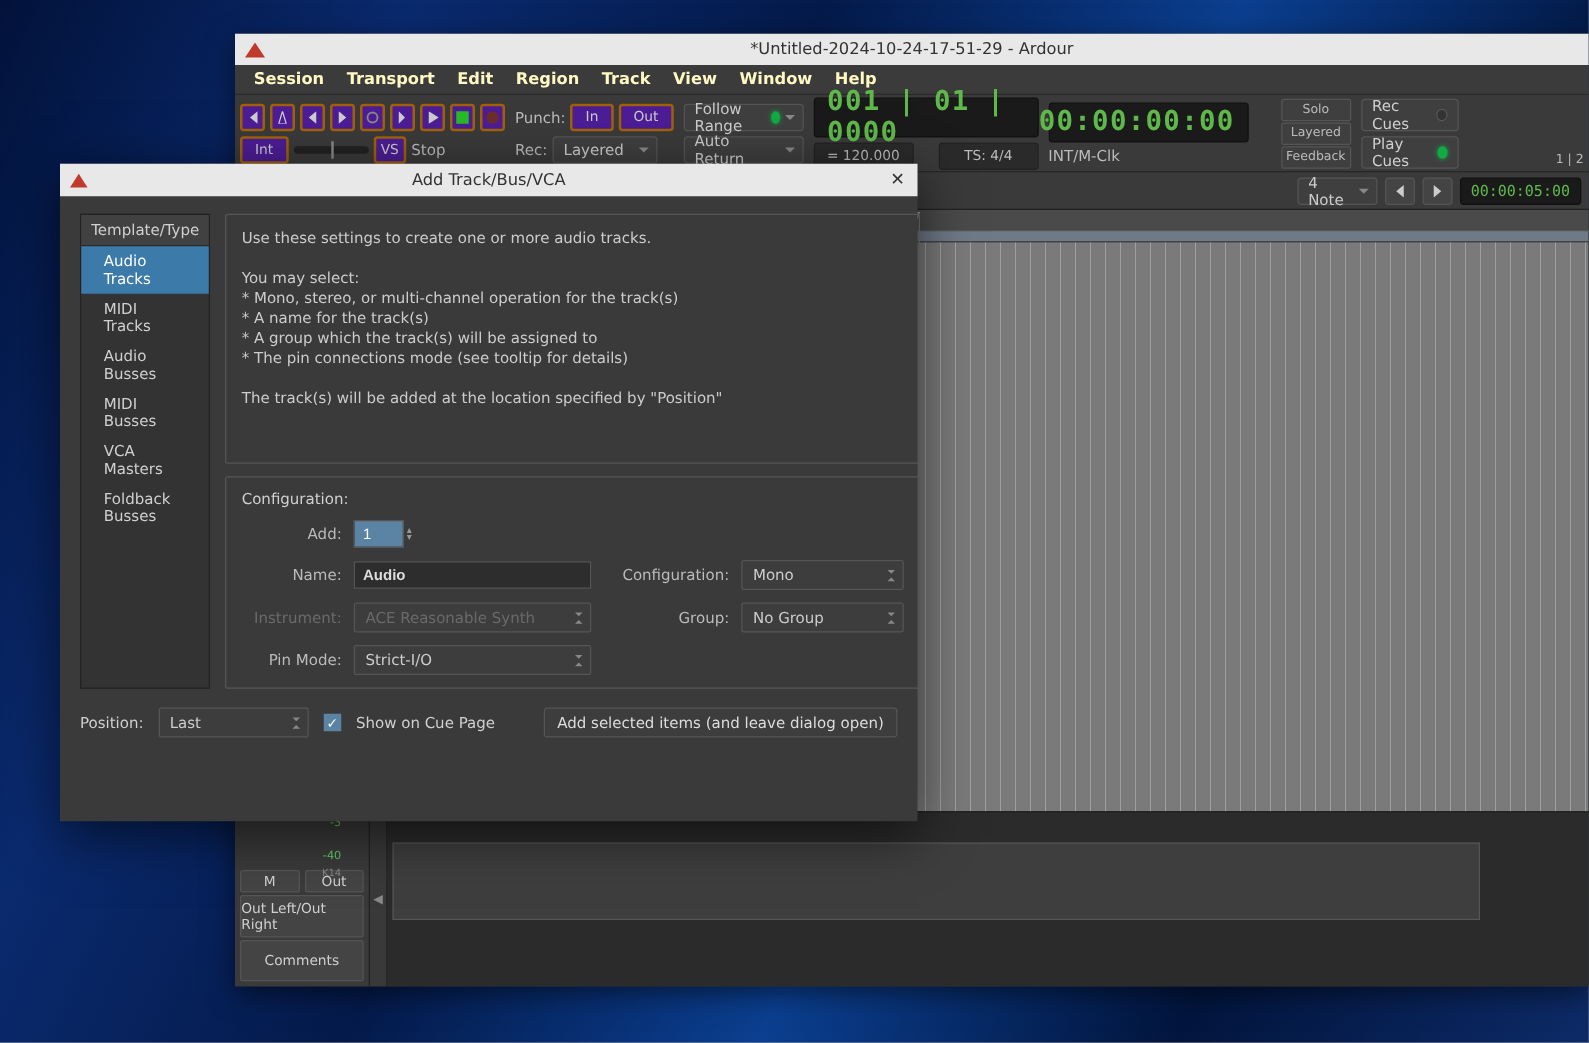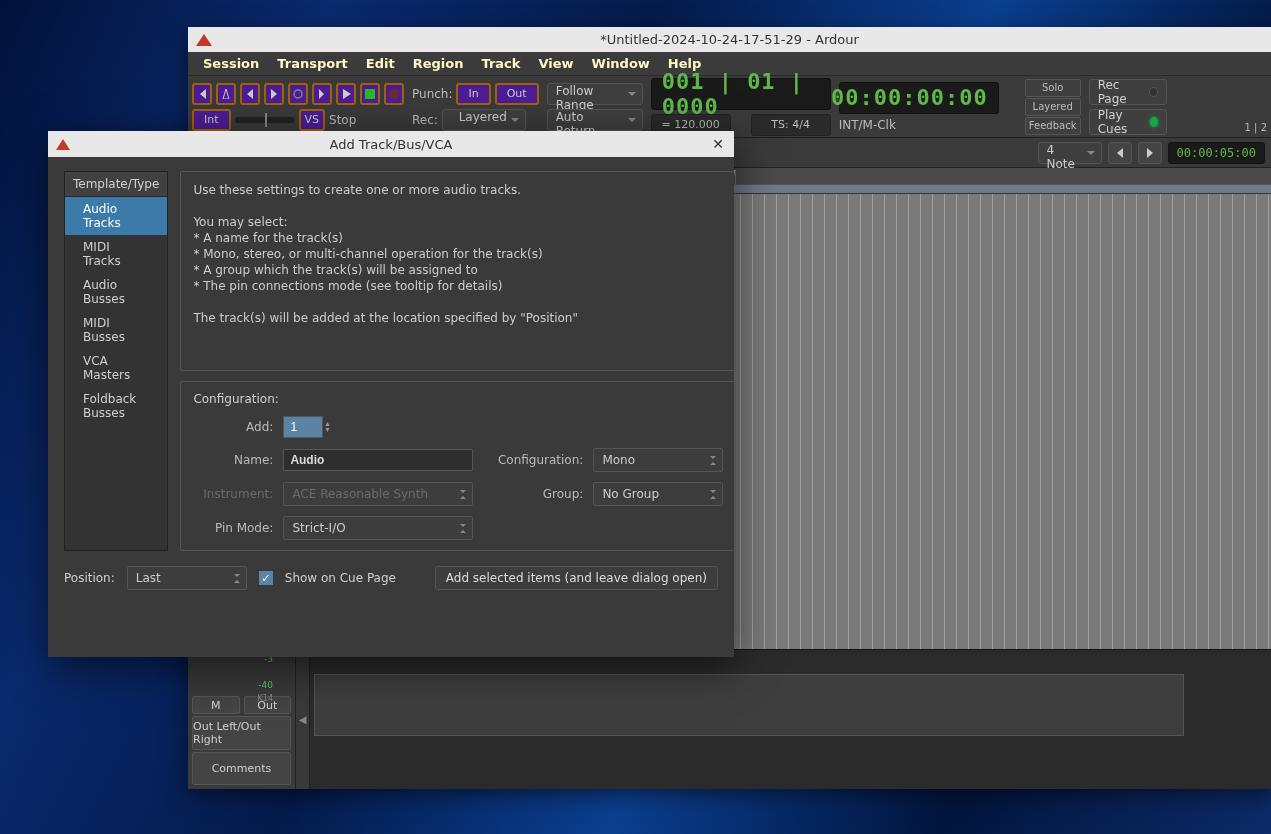--- a/index.html
+++ b/index.html
@@ -56,21 +56,21 @@
   .tb-col{display:flex;flex-direction:column;justify-content:center;gap:4px;padding:4px 4px;}
   .tb-row{display:flex;gap:4px;align-items:center;}
   .tbtn{
     width:20px;height:22px;background:#4c1d95;border:2px solid #a16207;border-radius:3px;
     display:flex;align-items:center;justify-content:center;color:#ccc;font-size:11px;
   }
   .tbtn.wide{width:auto;padding:0 10px;height:22px;}
   .stop-sq{width:10px;height:10px;background:#28b828;}
   .rec-dot{width:10px;height:10px;border-radius:50%;background:#6b2d2d;}
   .label{color:#bbb;font-size:12px;}
-  .combo{background:#3f3f3f;border:1px solid #555;border-radius:3px;height:22px;padding:0 18px 0 8px;display:flex;align-items:flex-end;position:relative;color:#ccc;font-size:12px;flex-direction:column;}
+  .combo{background:#3f3f3f;border:1px solid #555;border-radius:3px;height:22px;padding:0 18px 0 8px;display:flex;align-items:center;position:relative;color:#ccc;font-size:12px;}
   .combo::after{content:"";position:absolute;right:6px;top:50%;margin-top:-2px;width:0;height:0;border-left:4px solid transparent;border-right:4px solid transparent;border-top:4px solid #888;}
   .led{width:10px;height:10px;border-radius:50%;background:#1a4;box-shadow:0 0 4px #1a4;margin-left:6px;}
   .led.off{background:#333;box-shadow:none;border:1px solid #555;}
   .big-readout{
     background:#1a1a1a;border:1px solid #111;border-radius:3px;
     color:#5fb84a;font-family:monospace;font-size:22px;font-weight:bold;
     display:flex;align-items:center;justify-content:flex-end;padding:0 10px;height:32px;
     letter-spacing:1px;
   }
   .sub-readout{
@@ -275,21 +275,21 @@
     <div class="tb-col">
       <div class="stacked-btns">
         <div class="minibtn">Solo</div>
         <div class="minibtn">Layered</div>
         <div class="minibtn">Feedback</div>
       </div>
     </div>
 
     <div class="tb-col">
       <div class="pillbtn" style="width:78px;">
-          <span>Rec Page</span>
+          <span>Rec Cues</span>
           <span class="led off"></span>
         </div>
       <div class="pillbtn" style="width:78px;">
           <span>Play Cues</span>
           <span class="led"></span>
         </div>
     </div>
 
     <div class="tb-col" style="margin-left:auto;justify-content:flex-end;">
       <div class="label" style="font-size:10px;text-align:right;">1 | 2</div>
@@ -367,22 +367,22 @@
         <div class="item">MIDI Tracks</div>
         <div class="item">Audio Busses</div>
         <div class="item">MIDI Busses</div>
         <div class="item">VCA Masters</div>
         <div class="item">Foldback Busses</div>
       </div>
       <div class="tmpl-right">
         <div class="desc">
           <div>Use these settings to create one or more audio tracks.</div><br>
           <div>You may select:</div>
+          <div>* Mono, stereo, or multi-channel operation for the track(s)</div>
           <div>* A name for the track(s)</div>
-          <div>* Mono, stereo, or multi-channel operation for the track(s)</div>
           <div>* A group which the track(s) will be assigned to</div>
           <div>* The pin connections mode (see tooltip for details)</div><br>
           <div>The track(s) will be added at the location specified by "Position"</div>
         </div>
         <div class="config">
           <div class="title">Configuration:</div>
           <div class="cfg-grid">
             <div class="lbl">Add:</div>
             <div class="spin-wrap">
               <input class="tinput num" value="1" style="">

